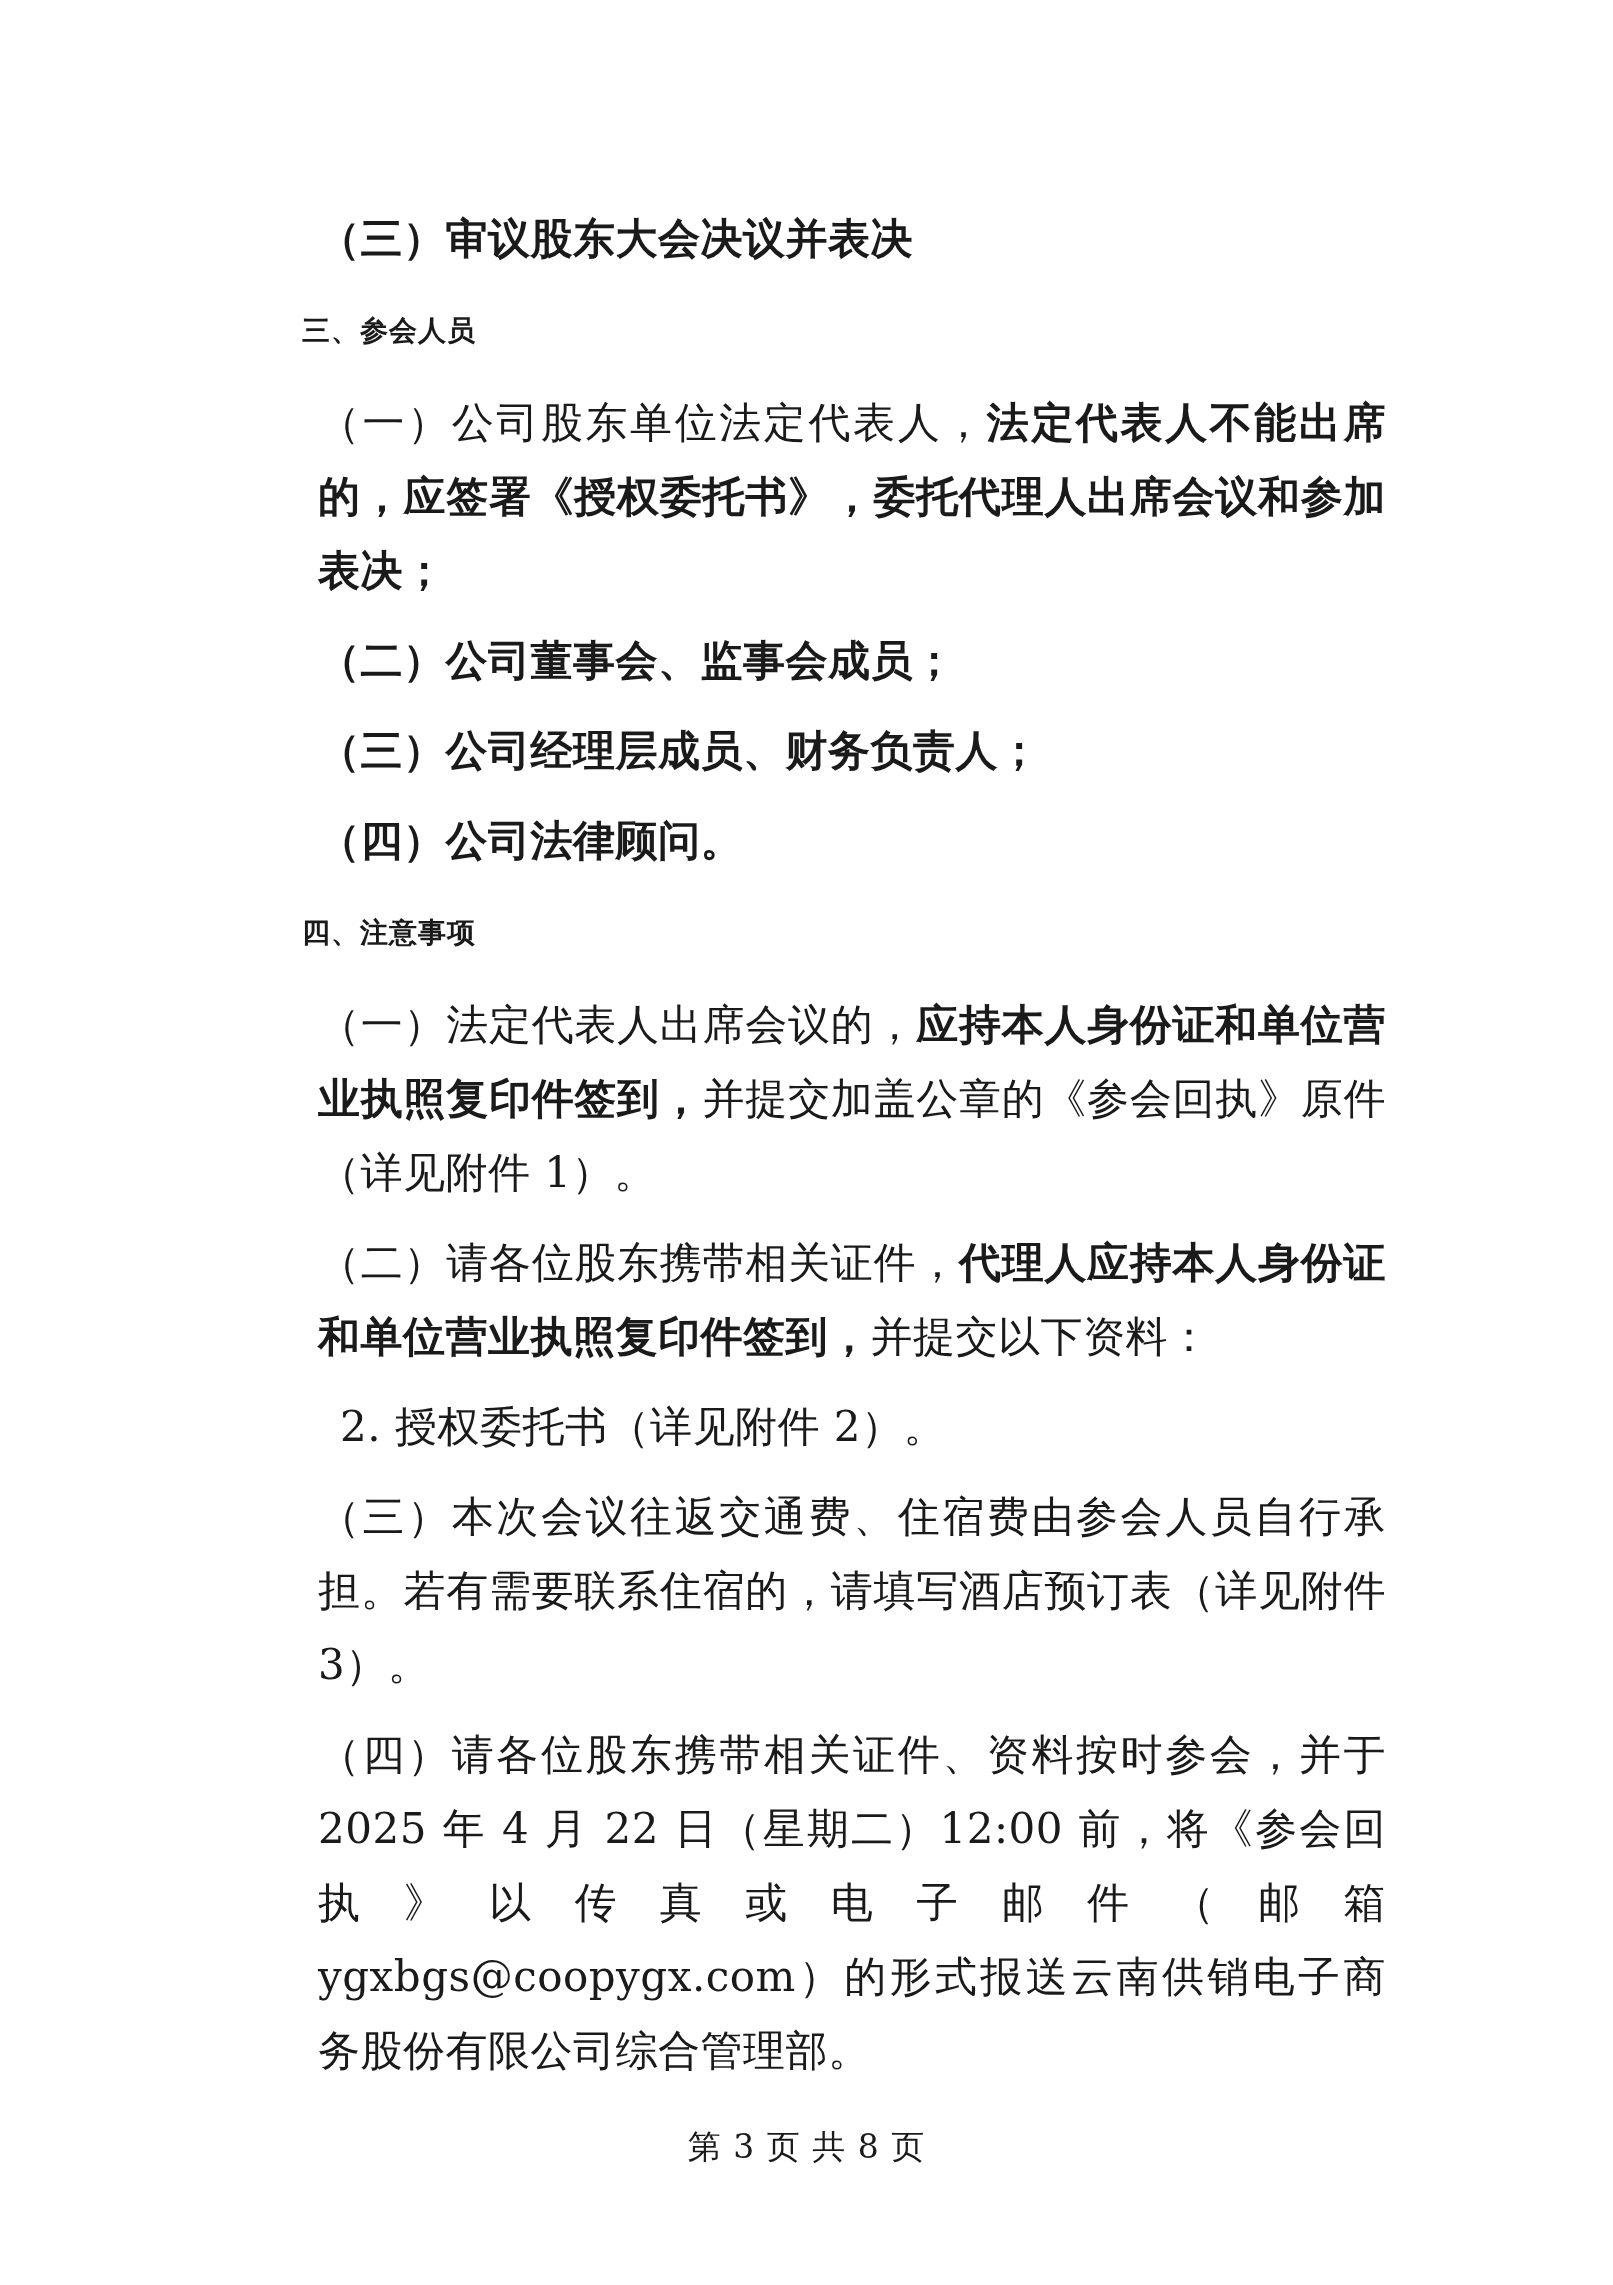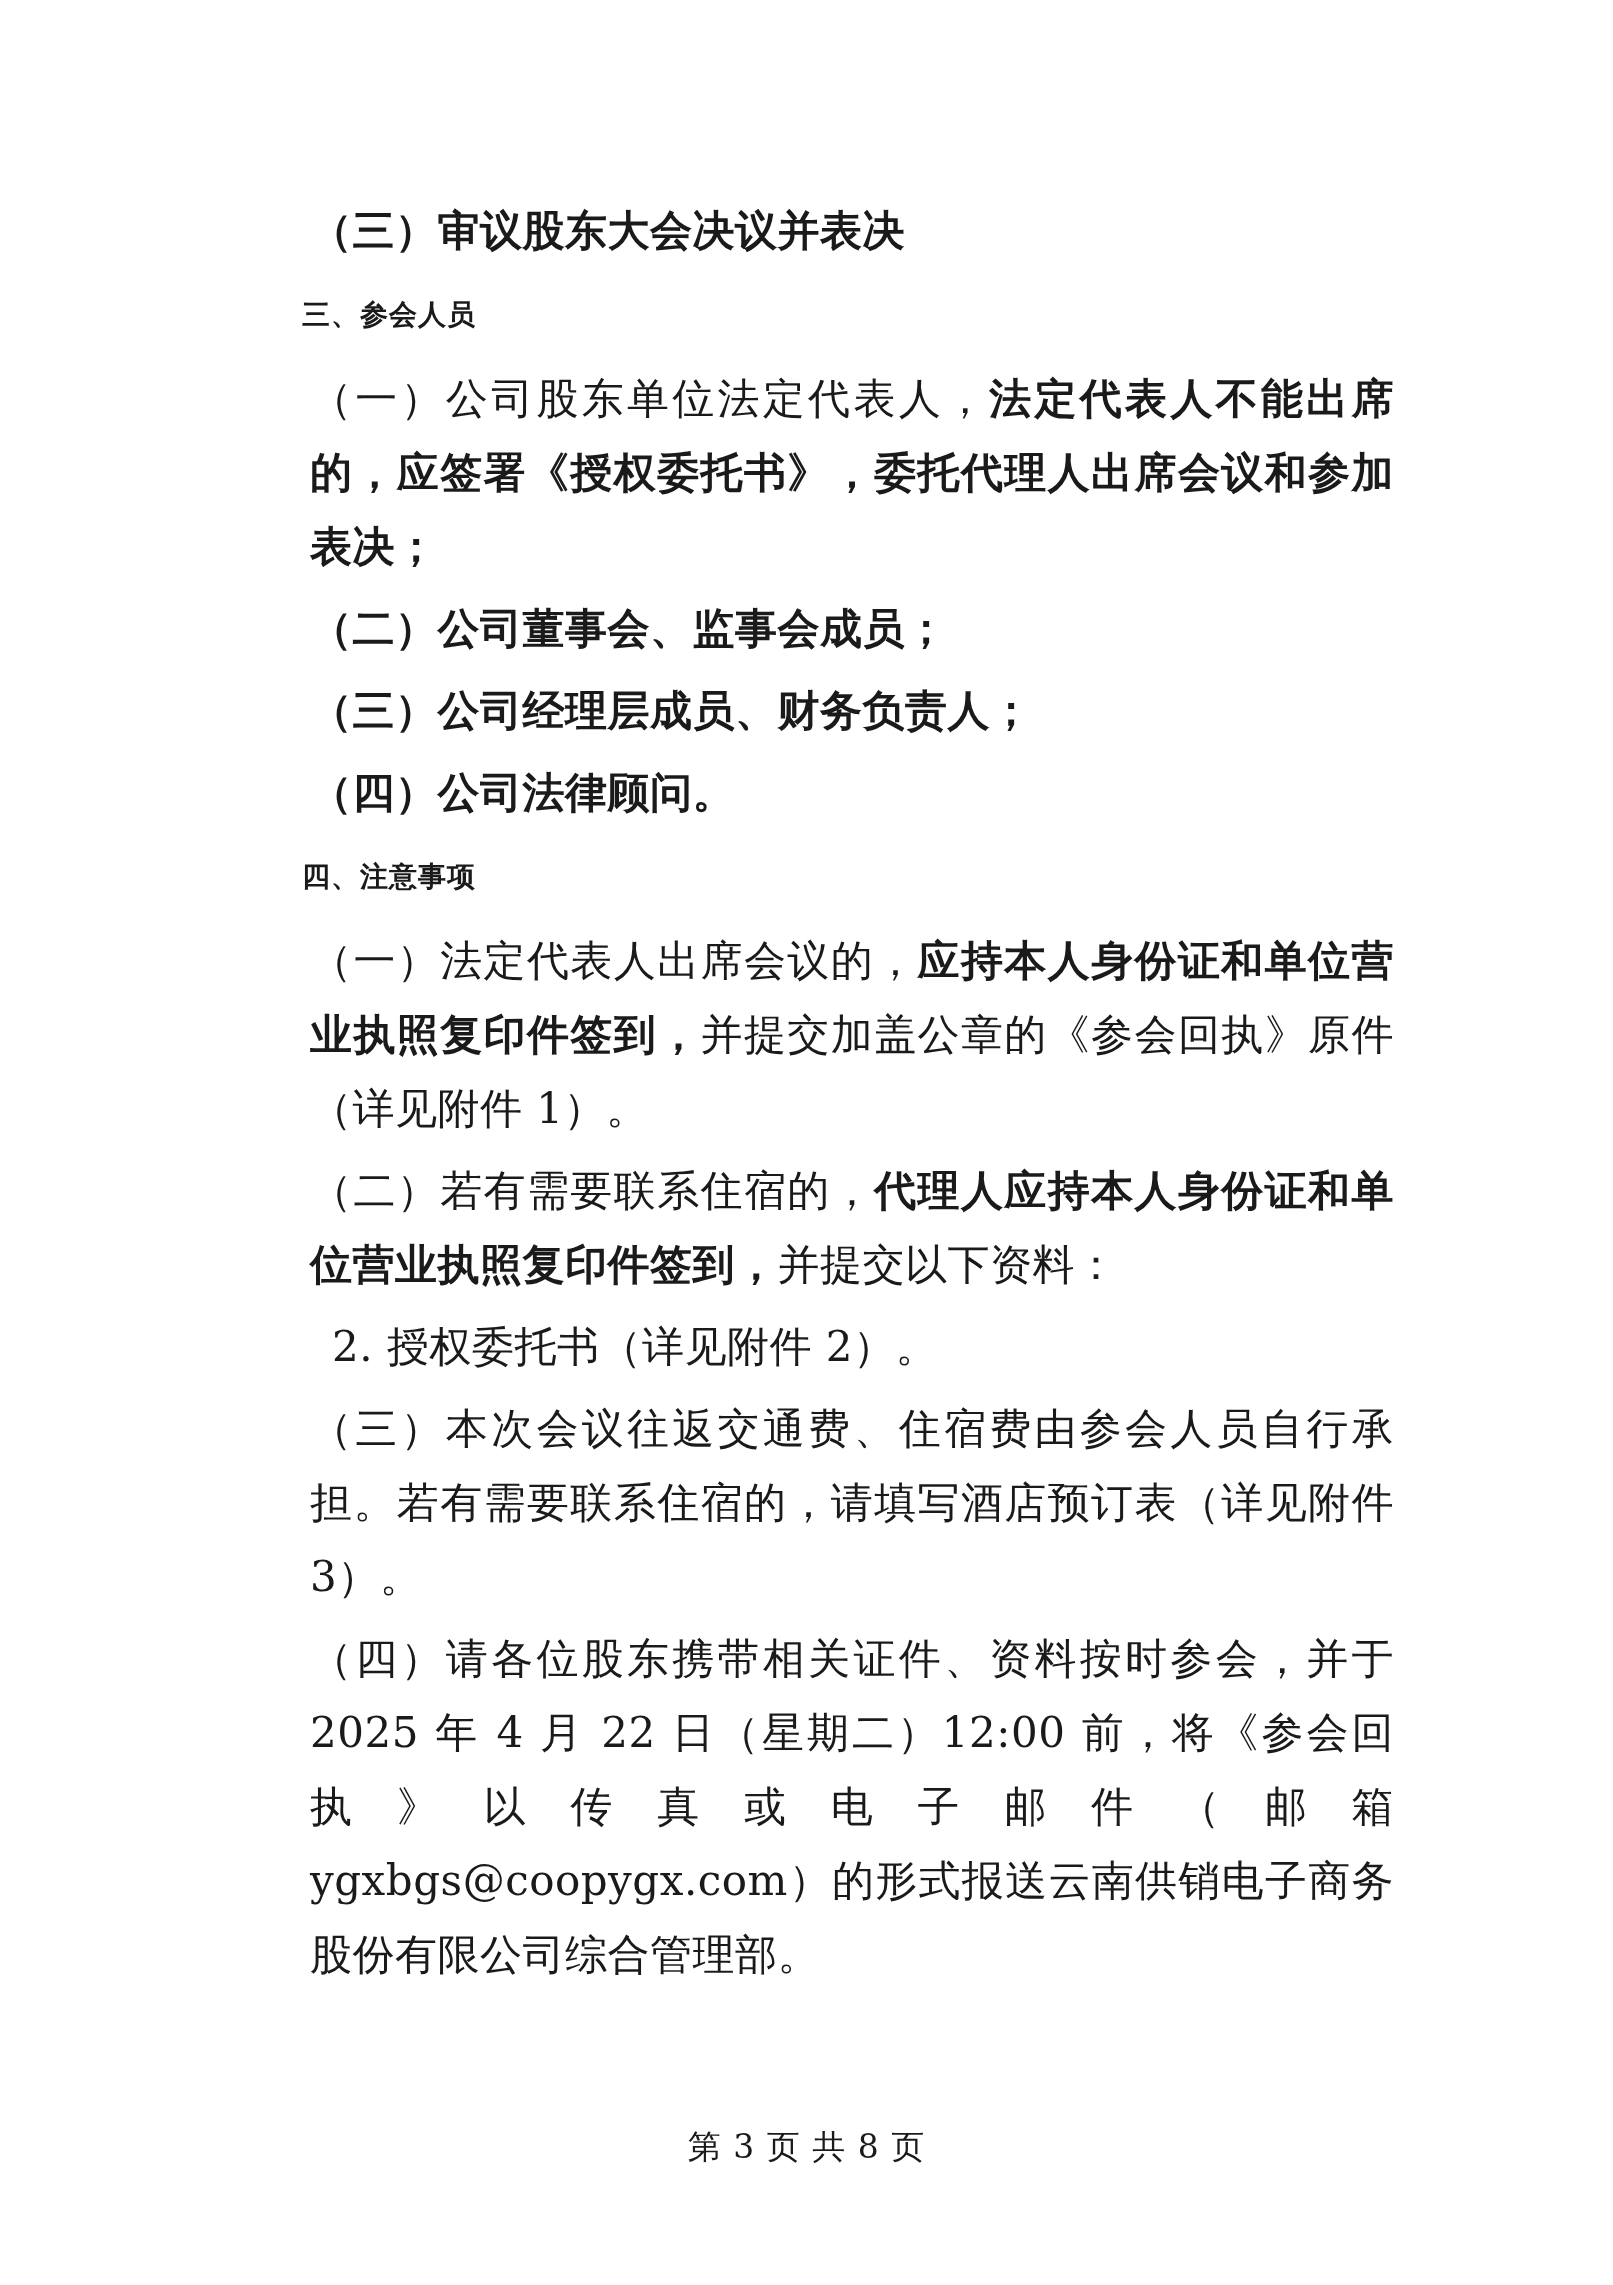--- a/index.html
+++ b/index.html
@@ -23,21 +23,21 @@
     height: 2286px;
     box-sizing: border-box;
     padding: 186px 211px 0 218px;
   }
   .body-text {
     font-size: 42px;
     line-height: 74px;
     letter-spacing: 0.5px;
   }
   .p {
-    margin: 8px;
+    margin: 16px;
     text-indent: 0;
   }
   .indent {
     padding-left: 84px;
   }
   .indent-sub {
     padding-left: 106px;
   }
   .heading {
     font-weight: bold;
@@ -82,21 +82,21 @@
     <p class="p indent bold">（二）公司董事会、监事会成员；</p>
 
     <p class="p indent bold">（三）公司经理层成员、财务负责人；</p>
 
     <p class="p indent bold">（四）公司法律顾问。</p>
 
     <p class="heading">四、注意事项</p>
 
     <p class="p indent just"><span>（一）法定代表人出席会议的，</span><span class="bold">应持本人身份证和单位营业执照复印件签到，</span><span>并提交加盖公章的《参会回执》原件（详见附件 1）。</span></p>
 
-    <p class="p indent just"><span>（二）若有需要联系住宿的，</span><span class="bold">代理人应持本人身份证和单位营业执照复印件签到，</span><span>并提交以下资料：</span></p>
+    <p class="p indent just"><span>（二）请各位股东携带相关证件，</span><span class="bold">代理人应持本人身份证和单位营业执照复印件签到，</span><span>并提交以下资料：</span></p>
 
 
     <p class="p indent-sub">2. 授权委托书（详见附件 2）。</p>
 
     <p class="p indent just">（三）本次会议往返交通费、住宿费由参会人员自行承担。若有需要联系住宿的，请填写酒店预订表（详见附件 3）。</p>
 
     <p class="p indent just">（四）请各位股东携带相关证件、资料按时参会，并于 2025 年 4 月 22 日（星期二）12:00 前，将《参会回执》以传真或电子邮件（邮箱 ygxbgs@coopygx.com）的形式报送云南供销电子商务股份有限公司综合管理部。</p>
 
   </div>
 

